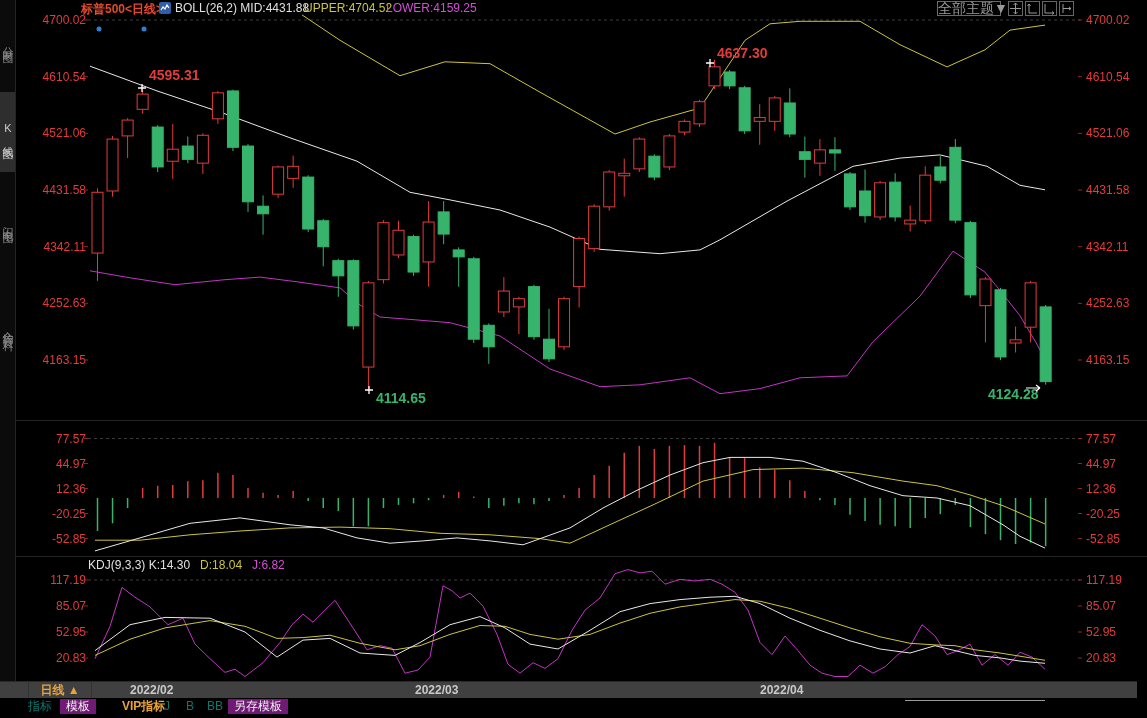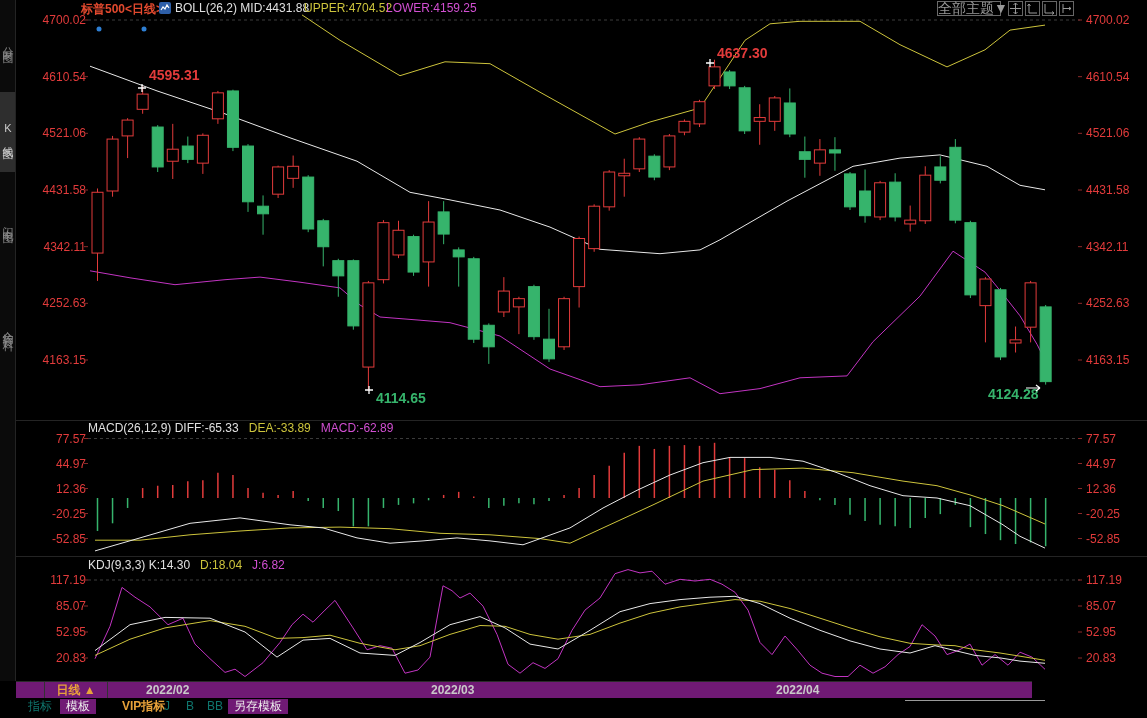--- a/index.html
+++ b/index.html
@@ -22,21 +22,21 @@
   .lowerlb{left:370px;color:#d24fd2;}
   .themebtn{position:absolute;left:921px;top:1px;width:62px;height:13px;border:1px solid #6a6a6a;
             color:#9a9a9a;font-size:14px;text-align:center;line-height:13px;cursor:pointer;}
   .icobtn{position:absolute;top:1px;width:13px;height:13px;border:1px solid #666;cursor:pointer;}
   
   .paneheader{position:absolute;left:88px;font-size:12px;z-index:4;}
   .paneheader .w{color:#e0e0e0;}
   .paneheader .y{color:#cdc43c;margin-left:10px;}
   .paneheader .m{color:#d24fd2;margin-left:10px;}
   
-  .daterow{position:absolute;left:16px;top:681px;width:1016px;height:16px;background:#701a75;
+  .daterow{position:absolute;left:0;top:681px;width:1137px;height:16px;background:#404040;
            border-top:1px solid #2a2a2a;border-bottom:1px solid #2a2a2a;z-index:3;}
   .periodbox{position:absolute;left:28px;top:0;width:62px;height:16px;border-left:1px solid #333;
              border-right:1px solid #333;color:#e8a23a;font-weight:bold;font-size:12px;
              text-align:center;line-height:16px;cursor:pointer;}
   .datelab{position:absolute;top:1px;color:#c9c9c9;font-size:12px;font-weight:bold;}
   
   .toolbar{position:absolute;left:0;top:698px;width:1147px;height:20px;background:#000;z-index:3;}
   .tbtn{position:absolute;top:1px;height:15px;line-height:15px;font-size:12px;color:#0f766e;
         padding:0 6px;cursor:pointer;}
   .tbtn.active{background:#701a75;color:#ededed;}
@@ -367,23 +367,20 @@
           <path d="M2,2 L2,11 L11,11 M11,11 l-2,-1.5 M11,11 l-2,1.5" stroke="#999" stroke-width="1" fill="none"></path>
         </svg>
     </div>
     <div class="icobtn" style="left:1043px">
       <svg width="13" height="13">
           <path d="M3,2 L3,11 M3,6.5 L11,6.5 M11,6.5 l-2,-1.5 M11,6.5 l-2,1.5" stroke="#999" stroke-width="1" fill="none"></path>
         </svg>
     </div>
   </div>
 
-  <div class="paneheader ov" style="top:421px">
-    <span class="w">MACD(26,12,9) DIFF:-65.33</span><span class="y">DEA:-33.89</span><span class="m">MACD:-62.89</span>
-  </div>
 
   <div class="paneheader ov" style="top:558px">
     <span class="w">KDJ(9,3,3) K:14.30</span><span class="y">D:18.04</span><span class="m">J:6.82</span>
   </div>
 
   <div class="daterow ov" id="daterow">
     <div class="periodbox">日线 ▲</div>
   <div class="datelab" style="left: 130px;">2022/02</div>
       <div class="datelab" style="left: 415px;">2022/03</div>
       <div class="datelab" style="left: 760px;">2022/04</div>

